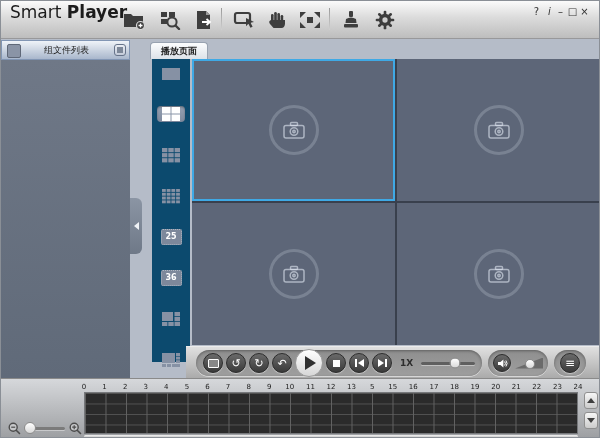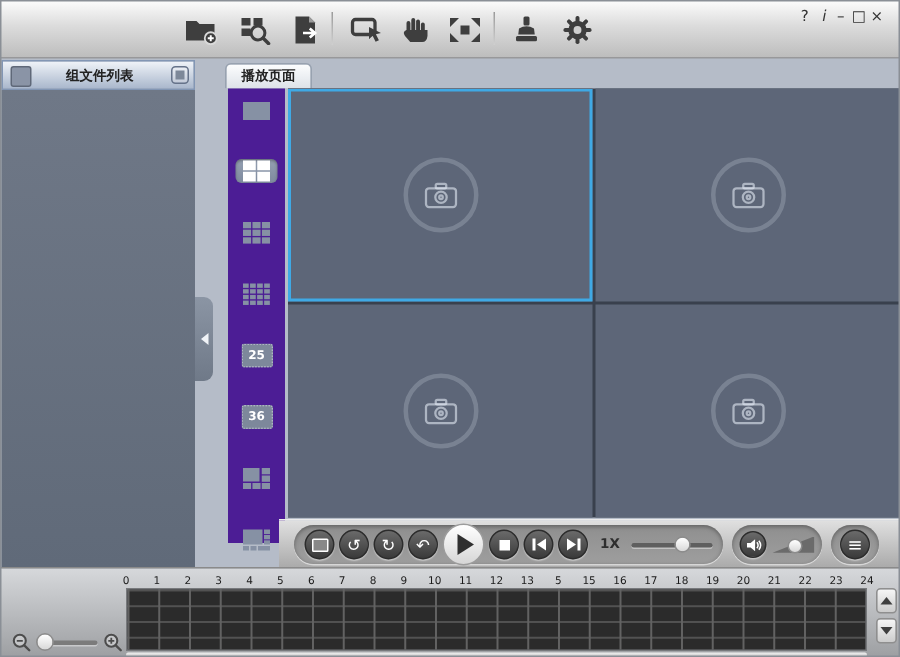--- a/index.html
+++ b/index.html
@@ -18,36 +18,36 @@
   #brand{left:10px;top:3px;line-height:18px;font-size:17px;color:#1c1c1c;white-space:nowrap;}
   #brand b{font-weight:bold;}
   #brand-badge{left:8px;top:22px;width:118px;height:13px;border-radius:7px;
     background:linear-gradient(#707070,#3c3c3c);color:#fff;font-size:8px;line-height:13px;text-align:center;letter-spacing:2px;}
   .tb-icon{top:8px;width:28px;height:24px;display:flex;align-items:center;justify-content:center;cursor:pointer;}
   .tb-sep{top:8px;width:1px;height:22px;background:linear-gradient(#9a9a9a,#cfcfcf);}
   .winbtn{top:6px;width:11px;height:12px;font-size:10px;line-height:12px;text-align:center;color:#333;cursor:pointer;}
 
   
   #sidebar-header{left:1px;top:40px;width:129px;height:20px;box-sizing:border-box;
-    background:linear-gradient(#eff3f8,#a9b7cc);border:1px solid #8296b4;font-weight:bold;}
+    background:linear-gradient(#eff3f8,#a9b7cc);border:1px solid #8296b4;}
   #sidebar-checkbox{left:5px;top:3px;width:12px;height:12px;background:#8a94a6;border:1px solid #5f6878;border-radius:2px;}
   #sidebar-title{left:0;top:3px;width:129px;text-align:center;font-size:9px;color:#222;}
   #sidebar-header-btn{right:470px;left:112px;top:3px;width:12px;height:12px;box-sizing:border-box;border:1px solid #66738a;border-radius:3px;background:linear-gradient(#eaeef4,#c3cbd9);display:flex;align-items:center;justify-content:center;}
   #sidebar-header-btn span{width:6px;height:6px;background:#7d8899;display:block;}
   #sidebar-body{left:1px;top:60px;width:129px;height:318px;background:linear-gradient(#6f7887,#606a79);}
   #sidebar-collapse{left:130px;top:198px;width:12px;height:56px;background:linear-gradient(#8b95a4,#6f7988);border-radius:0 6px 6px 0;display:flex;align-items:center;justify-content:center;}
   #sidebar-collapse i{width:0;height:0;border-top:4px solid transparent;border-bottom:4px solid transparent;border-right:5px solid #f0f3f7;display:block;}
 
   
   #play-tab{left:150px;top:42px;width:58px;height:17px;border-radius:4px 4px 0 0;box-sizing:border-box;
     background:linear-gradient(#fcfdfe,#dde2e8);border:1px solid #98a2b0;border-bottom:none;
     font-size:9px;font-weight:bold;color:#222;text-align:center;line-height:16px;}
 
   
-  #layout-strip{left:152px;top:59px;width:38px;height:303px;background:#4c1d95;
+  #layout-strip{left:152px;top:59px;width:38px;height:303px;background:#0c4a6e;
     display:flex;flex-direction:column;align-items:center;padding-top:8px;box-sizing:border-box;gap:25px;}
   .layout-item{width:28px;height:22px;display:flex;align-items:center;justify-content:center;border-radius:4px;cursor:pointer;}
   .layout-item.selected{background:linear-gradient(#95a0b2,#7e8a9e);box-shadow:inset 0 1px 2px rgba(0,0,0,.35);}
   .num-chip{width:19px;height:14px;background:#7d889b;border:1px dotted #aeb6c2;color:#fff;font-size:8px;font-weight:bold;text-align:center;line-height:14px;border-radius:2px;}
 
   
   #video-grid{left:192px;top:59px;width:408px;height:286px;background:#39404d;
     display:grid;grid-template-columns:1fr 1fr;grid-template-rows:1fr 1fr;gap:2px;}
   .video-panel{background:#5d6678;position:relative;display:flex;align-items:center;justify-content:center;}
   .video-panel.selected{box-shadow:inset 0 0 0 2px #3fa9e5;}
@@ -93,20 +93,21 @@
   .scrollbtn .down{width:0;height:0;border-left:4px solid transparent;border-right:4px solid transparent;border-top:5px solid #3f3f3f;}
   #tl-zoom{left:8px;top:41px;height:16px;display:flex;align-items:center;gap:4px;}
   #tl-zoom-track{position:relative;width:40px;height:3px;background:#7b7b7b;border-radius:2px;box-shadow:0 1px 0 rgba(255,255,255,.4);}
 </style>
 </head>
 <body>
 
 <div id="window-frame"></div>
 
 <div id="titlebar" class="abs">
+  <div id="brand" class="abs"><span>Smart</span> <b>Player</b></div>
 
   <div class="tb-icon abs" style="left:120px">
     <svg width="24" height="20" viewBox="0 0 24 20">
       <path d="M2 4 h7 l2 2 h10 v11 H2 z" fill="#3e3e3e"></path>
       <circle cx="18.5" cy="15.5" r="4" fill="#3e3e3e" stroke="#d9d9d9" stroke-width="1.2"></circle>
       <path d="M16.5 15.5 h4 M18.5 13.5 v4" stroke="#fff" stroke-width="1.3"></path>
     </svg>
   </div>
   <div class="tb-icon abs" style="left:157px">
     <svg width="24" height="20" viewBox="0 0 24 20">

